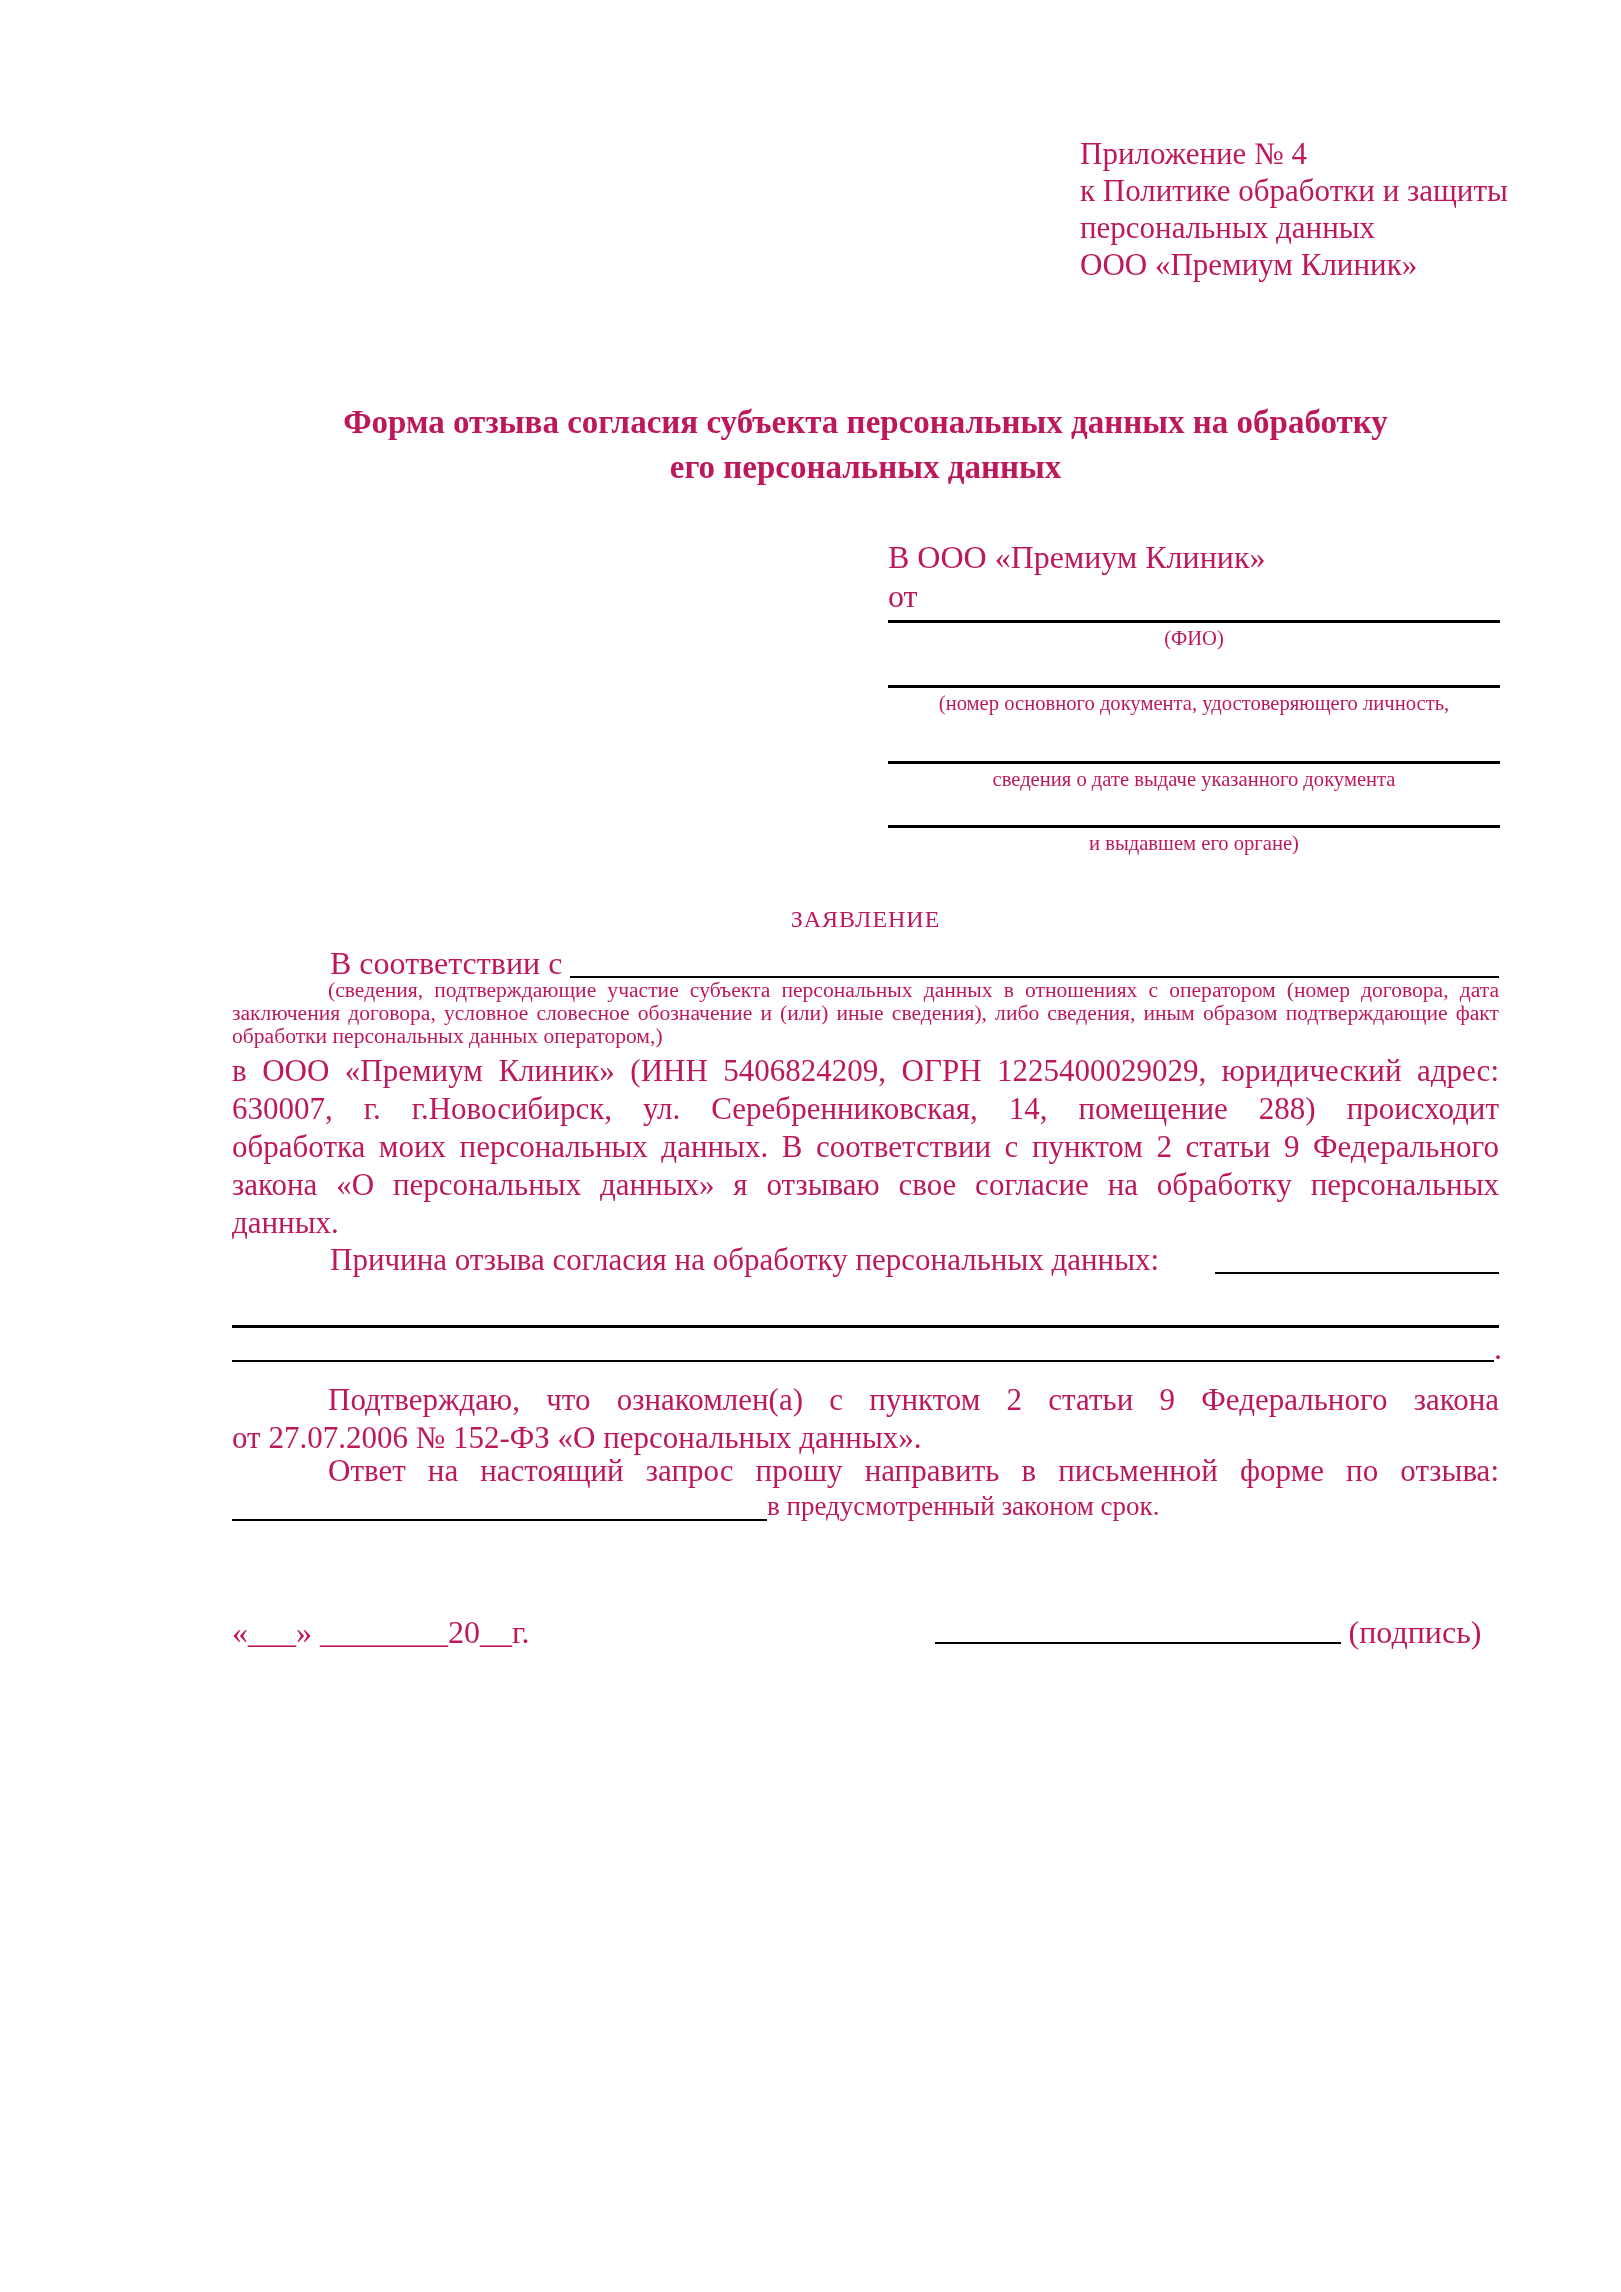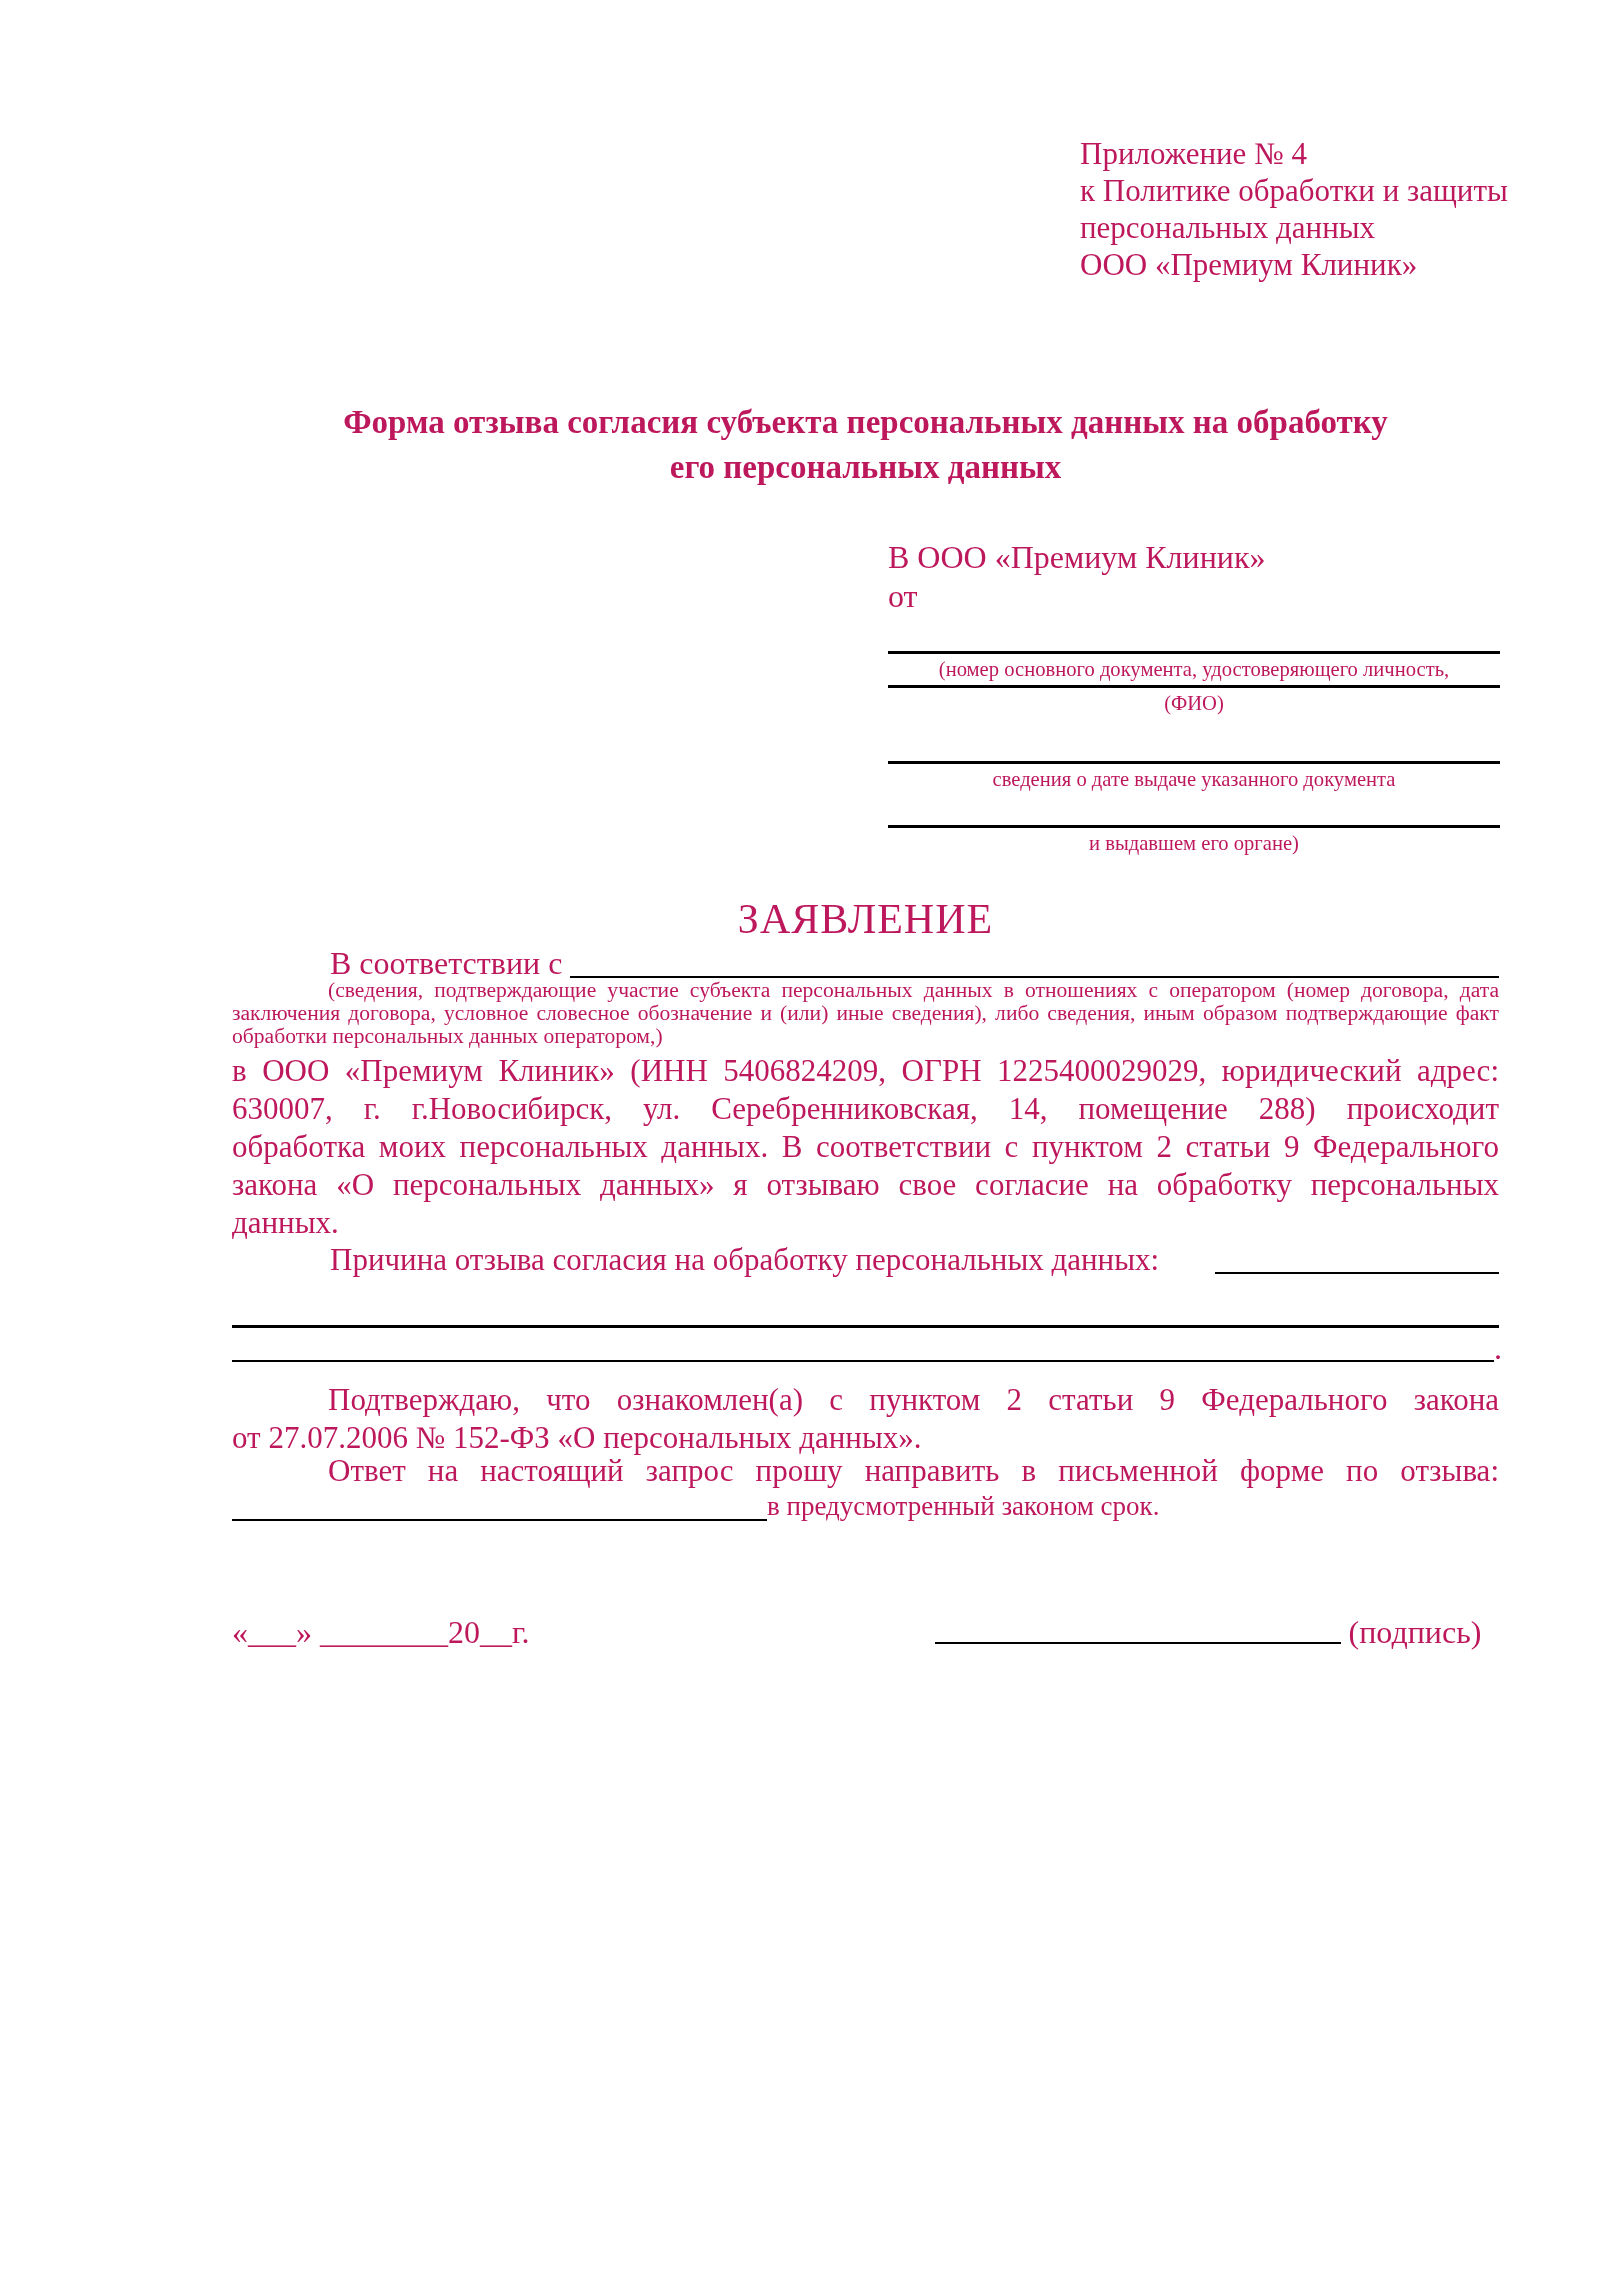--- a/index.html
+++ b/index.html
@@ -9,21 +9,21 @@
     font-family:"Liberation Serif","DejaVu Serif",serif;
     overflow:hidden; margin:0 auto;
   }
   .annex { position:absolute; left:1080px; top:135px; font-size:31px; line-height:37px; }
   .title { position:absolute; left:232px; top:400px; width:1267px; text-align:center;
            font-weight:700; font-size:33px; line-height:45px; }
   .addressee { position:absolute; left:888px; top:538px; width:612px; font-size:32px; line-height:39px; }
   .fline { height:2.9px; background:#000; }
   .fcap  { font-size:20.6px; line-height:24.5px; margin-top:2.9px; text-align:center; }
   .heading { position:absolute; left:232px; top:900px; width:1267px; text-align:center;
-             font-size:42px; line-height:39px; letter-spacing:1px; }
+             font-size:24px; line-height:39px; letter-spacing:1px; }
   .flexrow { display:flex; }
   .basis-row  { position:absolute; left:232px; top:945px;  width:1267px; font-size:32px; line-height:37px; }
   .reason-row { position:absolute; left:232px; top:1241px; width:1267px; font-size:31px; line-height:37px;gap:48px; }
   .lead { white-space:nowrap; }
   .ind  { padding-left:98px; }
   .ufill { flex:1 1 auto; border-bottom:2.9px solid #000; margin:0 0 3.9px 7.8px; }
   .note { position:absolute; left:232px; top:979px; width:1267px; font-size:21.6px; line-height:23px; }
   .note .nl1 { text-indent:96px; }
   .jlast { text-align:justify; text-align-last:justify; }
   .bodypar { position:absolute; left:232px; top:1052px; width:1267px; font-size:31px; line-height:38px; }
@@ -53,27 +53,27 @@
   </div>
 
   <div class="title">
     <div>Форма отзыва согласия субъекта персональных данных на обработку</div>
     <div>его персональных данных</div>
   </div>
 
   <div class="addressee">
     <div>В ООО «Премиум Клиник»</div>
     <div>от</div>
+    <div class="ffield" style="margin-top:3.9px">
+      <div class="fline"></div>
+      <div class="fcap">(ФИО)</div>
+    </div>
     <div class="ffield" style="margin-top:35px">
       <div class="fline"></div>
       <div class="fcap">(номер основного документа, удостоверяющего личность,</div>
-    </div>
-    <div class="ffield" style="margin-top:3.9px">
-      <div class="fline"></div>
-      <div class="fcap">(ФИО)</div>
     </div>
     <div class="ffield" style="margin-top:46px">
       <div class="fline"></div>
       <div class="fcap">сведения о дате выдаче указанного документа</div>
     </div>
     <div class="ffield" style="margin-top:33px">
       <div class="fline"></div>
       <div class="fcap">и выдавшем его органе)</div>
     </div>
   </div>

